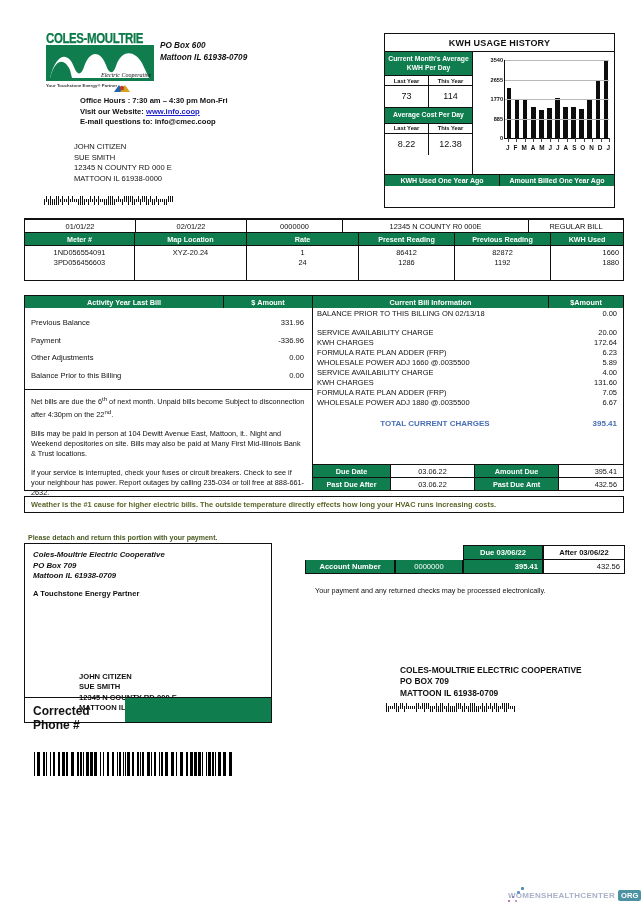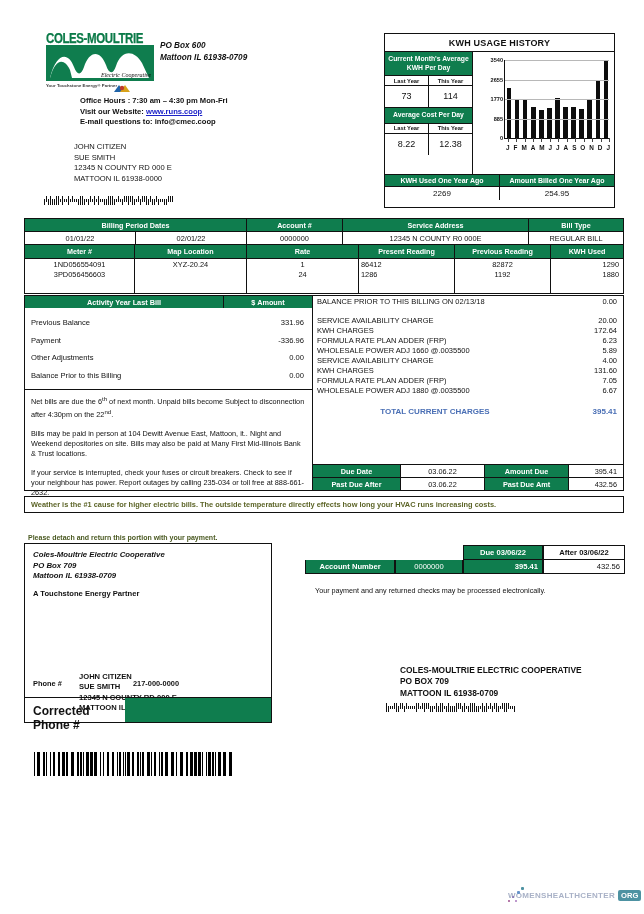--- a/index.html
+++ b/index.html
@@ -339,21 +339,21 @@
   .total-line .amt { width: 64px; text-align: right; padding-right: 4px; }
   .due-block {
     position: absolute;
     left: 0; right: 0; bottom: 0;
     border-top: 1px solid #111;
   }
   .due-row { display: flex; }
   .due-row > div { box-sizing: border-box; padding: 1.4px 3px; font-size: 7.3px; border-right: 1px solid #111; }
   .due-row > div:last-child { border-right: none; }
   .due-row + .due-row { border-top: 1px solid #111; }
-  .d-lbl { width: 88px; background:#0f7d4e; color:#fff; font-weight:bold; text-align:center; }
+  .d-lbl { width: 78px; background:#0f7d4e; color:#fff; font-weight:bold; text-align:center; }
   .d-val { width: 84px; text-align:center; }
   .d-lbl2 { width: 84px; background:#0f7d4e; color:#fff; font-weight:bold; text-align:center; }
   .d-val2 { flex: 1; text-align: right; padding-right: 6px !important; }
 
   
   .weather {
     position: absolute;
     left: 24px; top: 496px;
     width: 600px;
     border: 1px solid #111;
@@ -506,21 +506,21 @@
 
     <div class="hdr-po">
       <div>PO Box 600</div>
       <div>Mattoon IL 61938-0709</div>
     </div>
 
     <div class="hdr-office">
       <div>Office Hours : 7:30 am – 4:30 pm Mon-Fri</div>
       <div>
         <span>Visit our Website:</span>
-        <span class="link">www.runs.coop</span>
+        <span class="link">www.info.coop</span>
       </div>
       <div>
         <span>E-mail questions to:</span>
         <span>info@cmec.coop</span>
       </div>
     </div>
 
     <div class="cust-addr">
       <div>JOHN CITIZEN</div>
       <div>SUE SMITH</div>
@@ -610,33 +610,23 @@
             <span>N</span>
             <span>D</span>
             <span>J</span>
           </div>
       </div>
     </div>
     <div class="kwh-foot-hdr">
       <div>KWH Used One Year Ago</div>
       <div>Amount Billed One Year Ago</div>
     </div>
-    <div class="kwh-foot-val">
-      <div>2269</div>
-      <div>254.95</div>
-    </div>
   </div>
 
   <div class="bp">
-    <div class="bp-row bp-hdr">
-      <div class="w-bp">Billing Period Dates</div>
-      <div class="w-acct">Account #</div>
-      <div class="w-svc">Service Address</div>
-      <div class="w-type">Bill Type</div>
-    </div>
     <div class="bp-row bp-sep">
       <div class="w-bp-half cell">01/01/22</div>
       <div class="w-bp-half cell">02/01/22</div>
       <div class="w-acct cell">0000000</div>
       <div class="w-svc cell">12345 N COUNTY R0 000E</div>
       <div class="w-type cell">REGULAR BILL</div>
     </div>
     <div class="bp-row bp-hdr bp-sep">
       <div class="w-meter">Meter #</div>
       <div class="w-map">Map Location</div>
@@ -651,30 +641,30 @@
           <div>3PD056456603</div>
         </div>
       <div class="w-map meter-rows" style="text-align:center" id="m-map">
           <div>XYZ-20.24</div>
           <div>&nbsp;</div>
         </div>
       <div class="w-rate meter-rows" style="text-align:center" id="m-rate">
           <div>1</div>
           <div>24</div>
         </div>
-      <div class="w-pres meter-rows" style="text-align:left" id="m-pres">
+      <div class="w-pres meter-rows" style="text-align:center" id="m-pres">
           <div>86412</div>
           <div>1286</div>
         </div>
       <div class="w-prev meter-rows" style="text-align:center" id="m-prev">
           <div>82872</div>
           <div>1192</div>
         </div>
       <div class="w-kwhu meter-rows" style="text-align:right;padding-right:4px" id="m-kwh">
-          <div>1290</div>
+          <div>1660</div>
           <div>1880</div>
         </div>
     </div>
   </div>
 
   <div class="mid">
     <div class="mid-left">
       <div class="act-hdr">
         <div class="a1">Activity Year Last Bill</div>
         <div class="a2">$ Amount</div>
@@ -698,20 +688,24 @@
           </div>
         </div>
       <div class="notes">
         <p>Net bills are due the 6<sup>th</sup> of next month. Unpaid bills become Subject to disconnection after 4:30pm on the 22<sup>nd</sup>.</p>
         <p>Bills may be paid in person at 104 Dewitt Avenue East, Mattoon, it.. Night and Weekend depositories on site. Bills may also be paid at Many First Mid-Illinois Bank &amp; Trust locations.</p>
         <p>If your service is interrupted, check your fuses or circuit breakers. Check to see if your neighbour has power. Report outages by calling 235-034 or toll free at 888-661-2632.</p>
       </div>
     </div>
 
     <div class="mid-right">
+      <div class="cbi-hdr">
+        <div class="c1">Current Bill Information</div>
+        <div class="c2">$Amount</div>
+      </div>
       <div id="cbi-lines" style="padding-top:1px">
           <div class="cbi-line">
             <span class="lbl">BALANCE PRIOR TO THIS BILLING ON 02/13/18</span>
             <span class="amt">0.00</span>
           </div>
           <div class="spacer-line"></div>
           <div class="cbi-line">
             <span class="lbl">SERVICE AVAILABILITY CHARGE</span>
             <span class="amt">20.00</span>
           </div>
@@ -774,24 +768,20 @@
       <div>Coles-Moultrie Electric Cooperative</div>
       <div>PO Box 709</div>
       <div>Mattoon IL 61938-0709</div>
     </div>
     <div class="stub-tsp">A Touchstone Energy Partner</div>
     <div class="stub-addr">
       <div>JOHN CITIZEN</div>
       <div>SUE SMITH</div>
       <div>12345 N COUNTY RD 000 E</div>
       <div>MATTOON IL 61938-0000</div>
-    </div>
-    <div class="phone-row">
-      <div class="phone-lbl">Phone #</div>
-      <div class="phone-val">217-000-0000</div>
     </div>
     <div class="corr-row">
       <div class="corr-lbl">Corrected Phone #</div>
       <div class="corr-fill"></div>
     </div>
   </div>
 
   <div class="rstub">
     <div class="rs-top">
       <div class="rs-due">Due 03/06/22</div>

